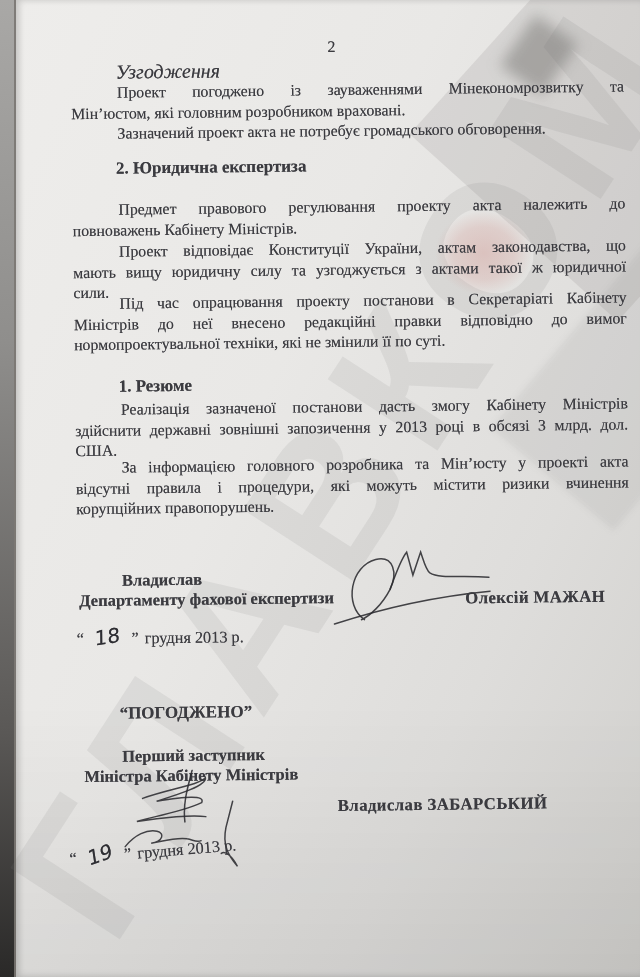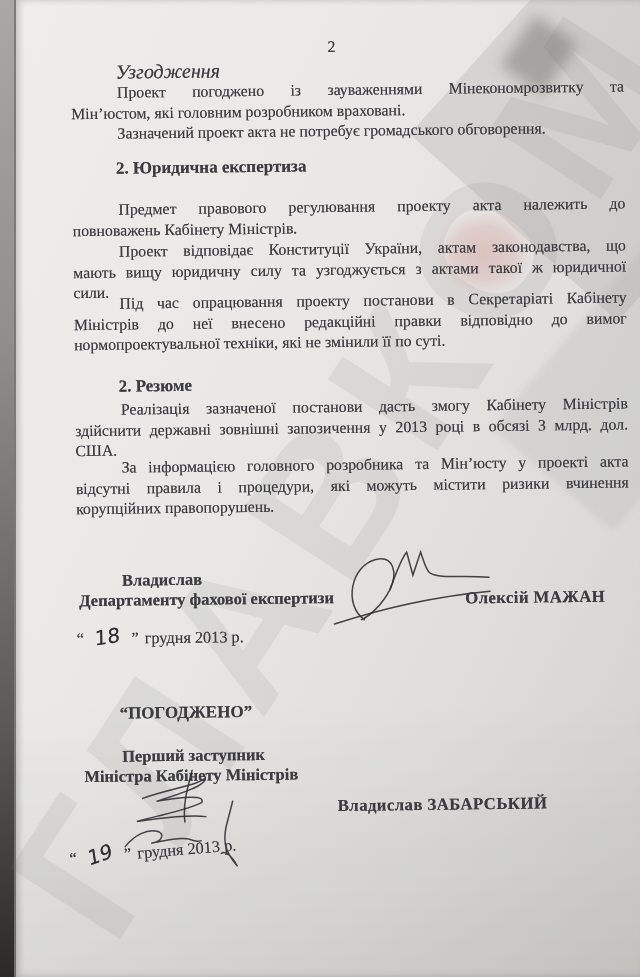--- a/index.html
+++ b/index.html
@@ -102,21 +102,21 @@
         <div class="tline">мають вищу юридичну силу та узгоджується з актами такої ж юридичної</div>
         <div class="tline last">сили.</div>
       </div>
 
     <div class="txt col para" style="top:291px;">
         <div class="tline">Під час опрацювання проекту постанови в Секретаріаті Кабінету</div>
         <div class="tline">Міністрів до неї внесено редакційні правки відповідно до вимог</div>
         <div class="tline last">нормопроектувальної техніки, які не змінили її по суті.</div>
       </div>
 
-    <div class="txt hd" style="top:374px; left:103px;">2.  Резюме</div>
+    <div class="txt hd" style="top:374px; left:103px;">1.  Резюме</div>
 
     <div class="txt col para" style="top:397px;">
         <div class="tline">Реалізація зазначеної постанови дасть змогу Кабінету Міністрів</div>
         <div class="tline">здійснити державні зовнішні запозичення  у 2013 році в обсязі 3 млрд. дол.</div>
         <div class="tline last">США.</div>
       </div>
 
     <div class="txt col para" style="top:455px;">
         <div class="tline">За інформацією головного розробника та Мін’юсту у проекті акта</div>
         <div class="tline">відсутні правила і процедури, які можуть містити ризики вчинення</div>

